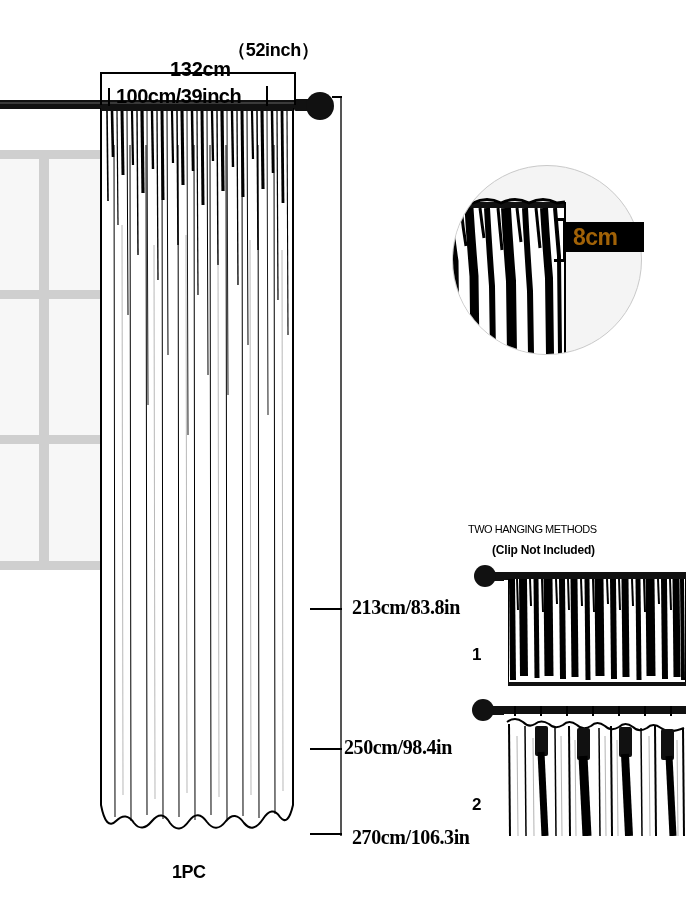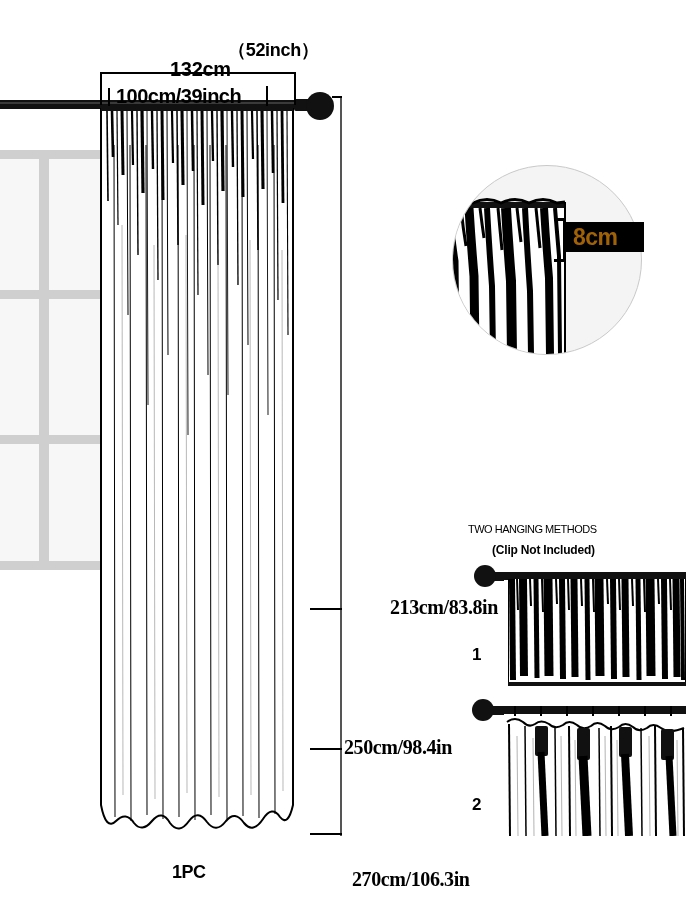--- a/index.html
+++ b/index.html
@@ -169,27 +169,27 @@
   <div class="dim-label lbl-52" style="left:228px;top:38px;">（52inch）</div>
 
   <div class="dl v-line" style="left:108px;top:88px;height:18px;"></div>
   <div class="dl v-line" style="left:266px;top:86px;height:20px;"></div>
   <div class="dim-label lbl-100" style="left:116px;top:85px;">100cm/39inch</div>
 
   <div class="dl" style="left:340px;top:96px;width:1.5px;height:740px;background:#555;"></div>
   <div class="dl h-line" style="left:332px;top:96px;width:10px;"></div>
 
   <div class="dl h-line" style="left:310px;top:608px;width:32px;"></div>
-  <div class="dim-label lbl-side" style="left:352px;top:596px;margin-left:38px;">213cm/83.8in</div>
+  <div class="dim-label lbl-side" style="left:352px;top:596px;">213cm/83.8in</div>
 
   <div class="dl h-line" style="left:310px;top:748px;width:32px;"></div>
   <div class="dim-label lbl-side" style="left:344px;top:736px;">250cm/98.4in</div>
 
   <div class="dl h-line" style="left:310px;top:833px;width:32px;"></div>
-  <div class="dim-label lbl-side" style="left:352px;top:868px;">270cm/106.3in</div>
+  <div class="dim-label lbl-side" style="left:352px;top:826px;">270cm/106.3in</div>
 
   <div class="dim-label lbl-1pc" style="left:172px;top:862px;">1PC</div>
 
   <div class="inset">
     <svg width="188" height="188" viewBox="0 0 188 188">
       <g>
         <rect x="-10" y="36" width="122" height="6" fill="#111"></rect>
         <path d="M-10 42 L-10 188 L112 188 L112 42 Z" fill="#fff" stroke="none"></path>
         <g stroke="#000" fill="none">
           <path d="M-4 42 Q-2 70 2 95 L3 188" stroke-width="7"></path>

